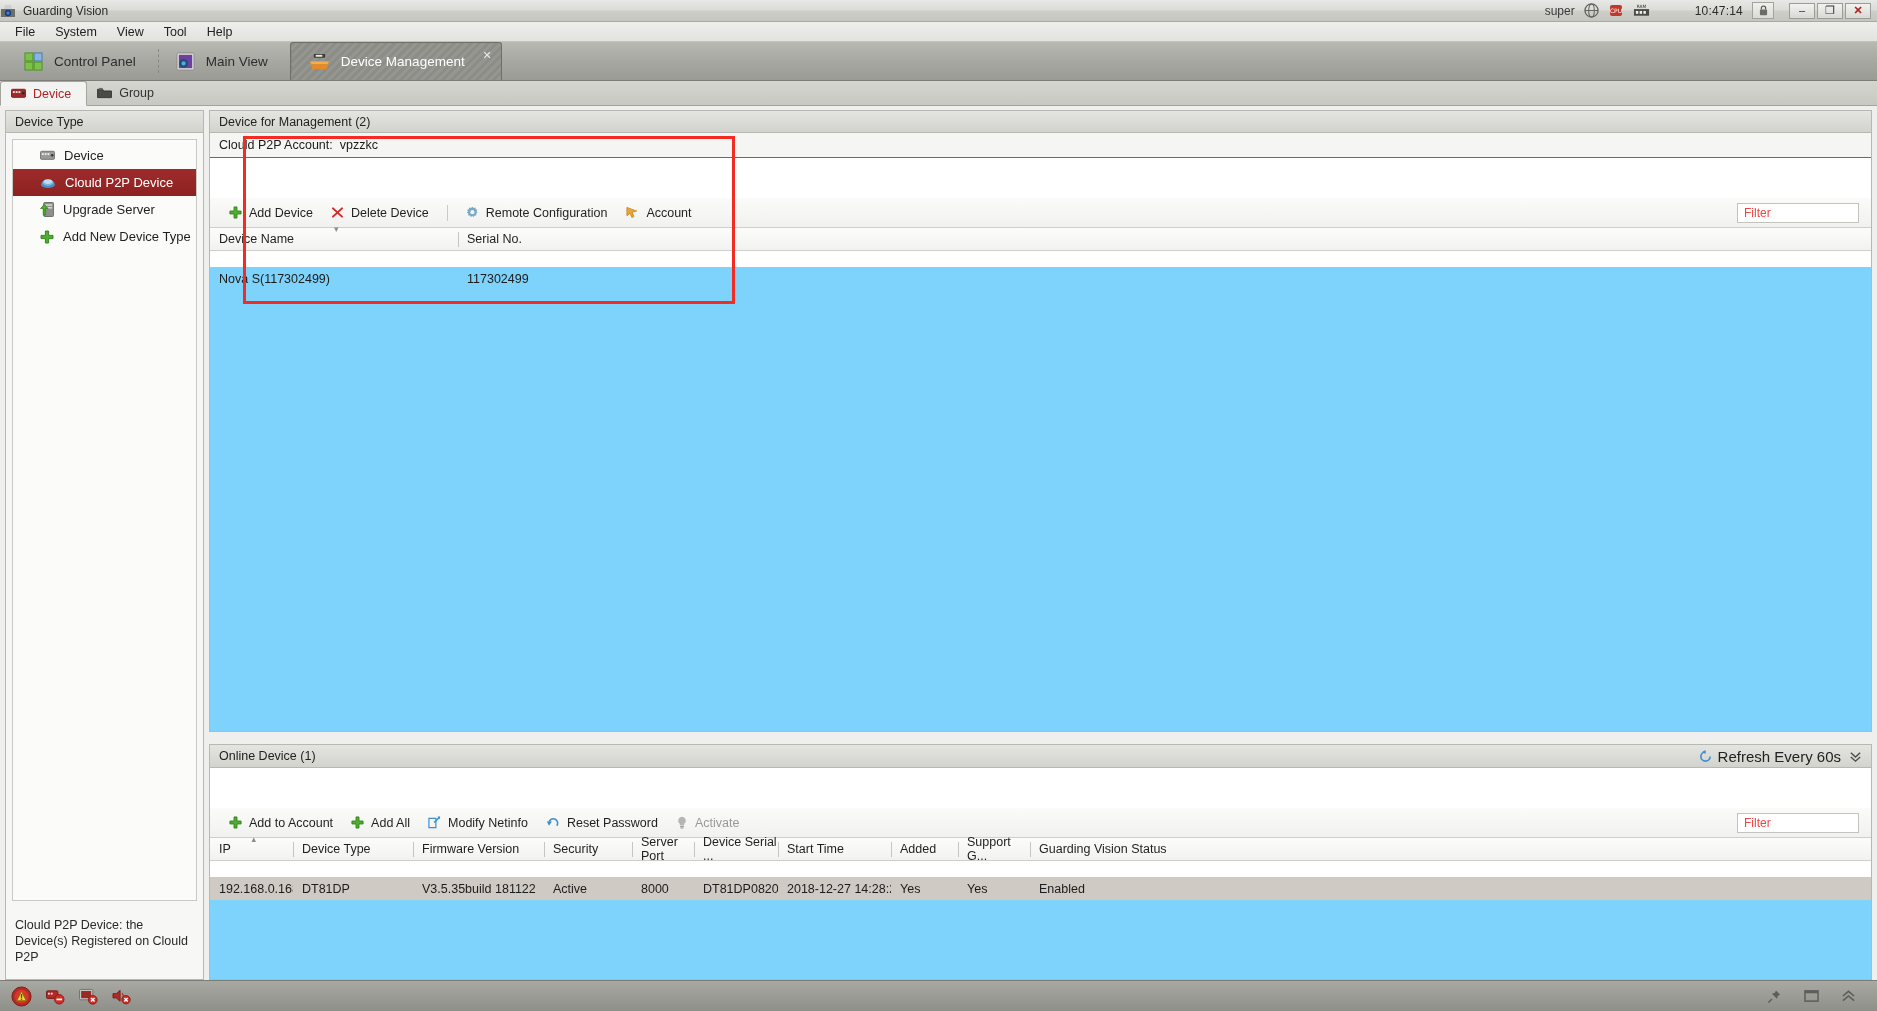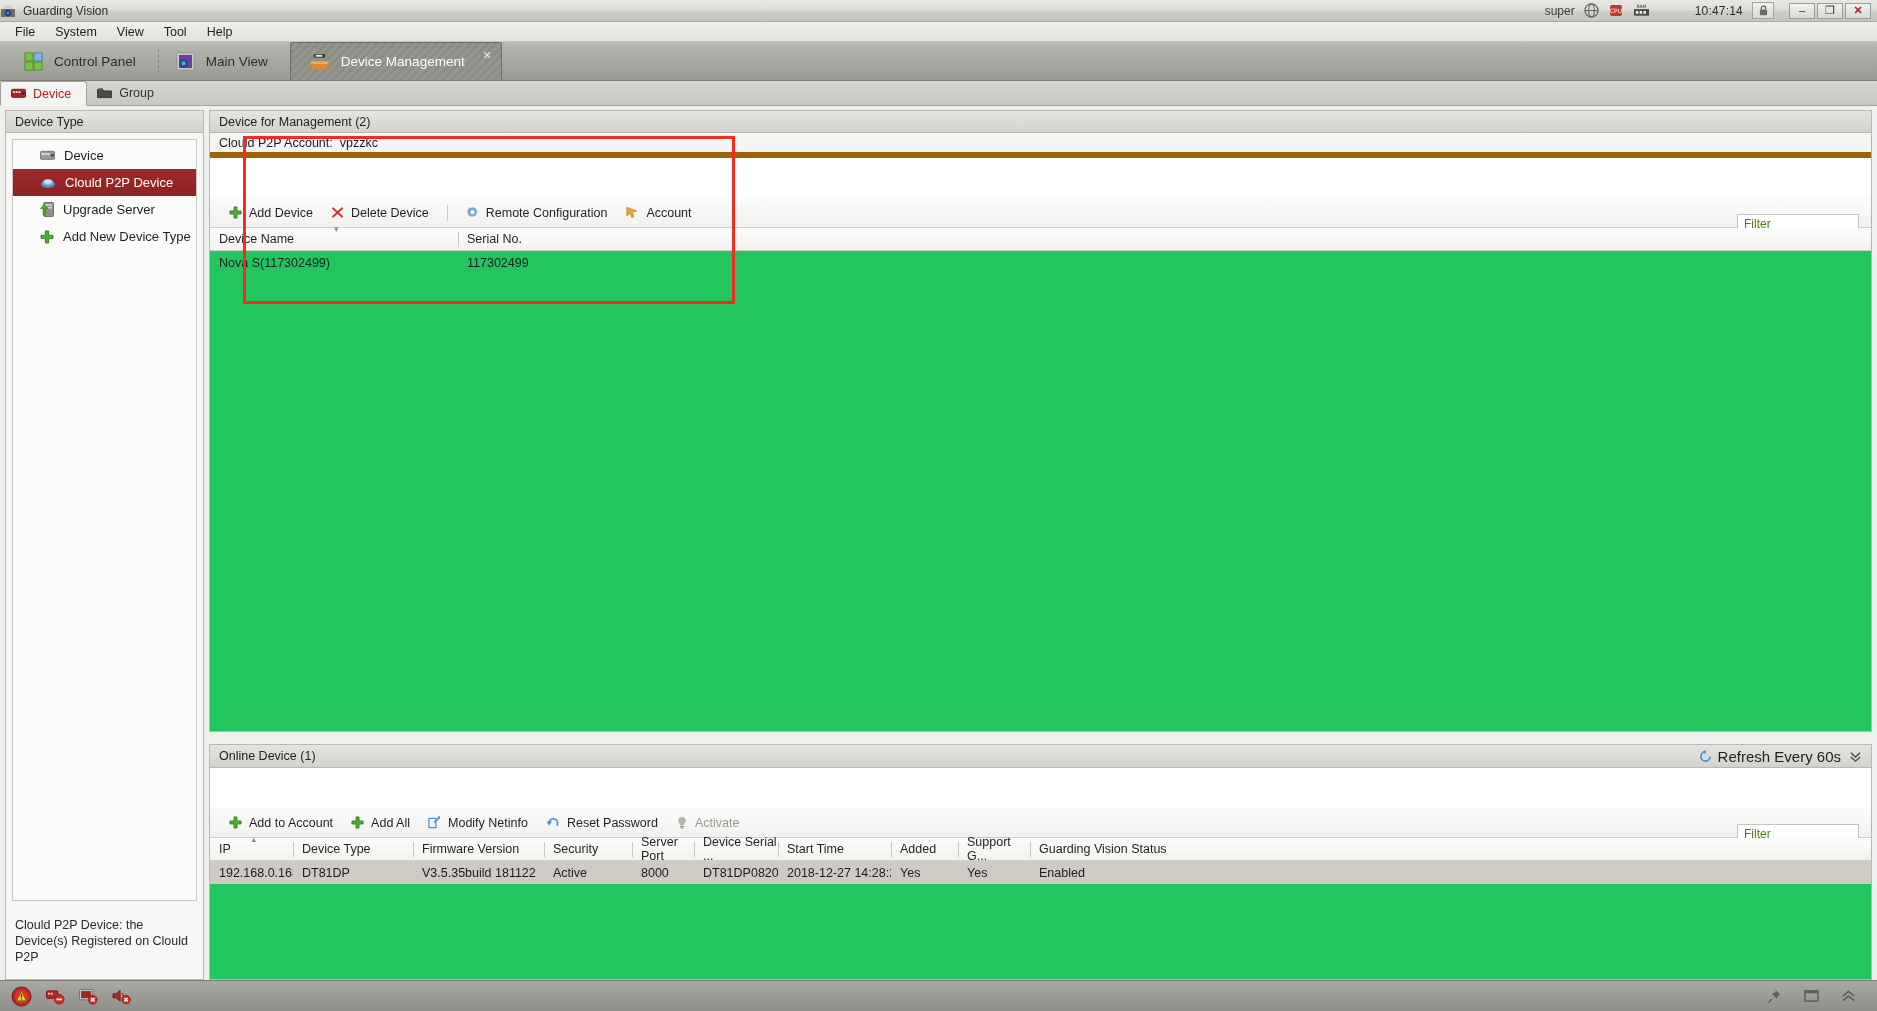--- a/index.html
+++ b/index.html
@@ -124,53 +124,53 @@
     flex: 0 0 auto; padding: 10px 9px 14px 9px; font-size: 12.5px; color: #2a2a2a; line-height: 1.28;
     background: #f7f7f5;
   }
 
   
   .rightarea { flex: 1 1 auto; display: flex; flex-direction: column; gap: 12px; min-width: 0; }
 
   .mgmt-panel { flex: 1 1 auto; display: flex; flex-direction: column; border: 1px solid #b8b8b2; background: #ffffff; min-height: 0; }
   .acct-row {
     height: 25px; flex: 0 0 25px; display: flex; align-items: center;
-    padding-left: 9px; font-size: 12.5px; background: #f5f5f3; border-bottom: 6px solid #a16207;
+    padding-left: 9px; font-size: 12.5px; background: #f5f5f3; border-bottom: 1px solid #a16207;
   }
   .acct-val { margin-left: 7px; }
 
   .toolbar {
     height: 30px; flex: 0 0 30px;
     background: linear-gradient(to bottom, #fbfbfa, #f1f1ef);
     border-bottom: 1px solid #cfcfc9;
     display: flex; align-items: center; padding: 0 10px; gap: 0px; position: relative; margin-top: 40px;
   }
   .tbtn { display: flex; align-items: center; gap: 7px; padding: 3px 9px; font-size: 12.5px; color: #1f1f1f; }
   .tbtn.disabled { color: #9a9a95; }
   .tsep { width: 1px; height: 16px; background: #cbcbc5; margin: 0 9px; }
   .filterbox {
-    position: absolute; right: 12px; top: 16px;
+    position: absolute; right: 12px; top: 5px;
     width: 122px; height: 20px; border: 1px solid #c4c4be; background: #fff;
-    font-size: 12px; color: #4d7c0f; padding: 0 6px; line-height: 18px;
+    font-size: 12px; color: #ef4444; padding: 0 6px; line-height: 18px;
     font-family: "Liberation Sans", sans-serif;
   }
 
   
   .thead {
     height: 23px; flex: 0 0 23px; display: flex; align-items: center;
     background: linear-gradient(to bottom, #fcfcfb, #f2f2f0);
     border-bottom: 1px solid #cfcfc9; font-size: 12.5px; color: #1f1f1f;
     position: relative;
   }
   .th { padding-left: 9px; position: relative; display: flex; align-items: center; height: 23px; flex: 0 0 auto; }
   .th + .th::before {
     content: ""; position: absolute; left: 0; top: 4px; bottom: 4px; border-left: 1px solid #c6c6c0;
   }
   .sort-caret { position: absolute; top: -4px; left: 50%; font-size: 9px; color: #8d8d88; }
-  .tbody { flex: 1 1 auto; overflow: hidden; background: #22c55e; }
+  .tbody { flex: 1 1 auto; overflow: hidden; background: #7dd3fc; margin-top: 16px; }
   .trow { height: 23px; display: flex; align-items: center; font-size: 12.5px; color: #1c1c1c; }
   .trow.sel { background: #cfcac4; }
   .td { padding-left: 9px; flex: 0 0 auto; white-space: nowrap; overflow: hidden; }
 
   
   .online-panel { flex: 0 0 236px; display: flex; flex-direction: column; border: 1px solid #b8b8b2; background: #fff; }
   .online-head {
     height: 23px; flex: 0 0 23px;
     background: linear-gradient(to bottom, #e4e4e0, #d3d3ce);
     border-bottom: 1px solid #b8b8b2;

